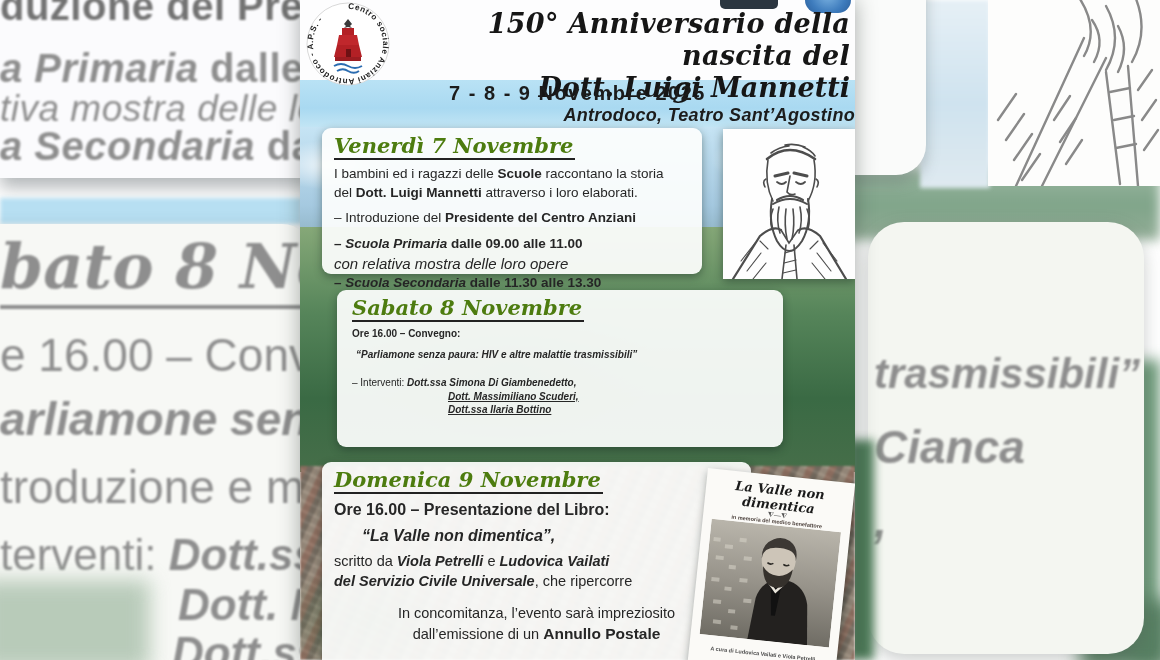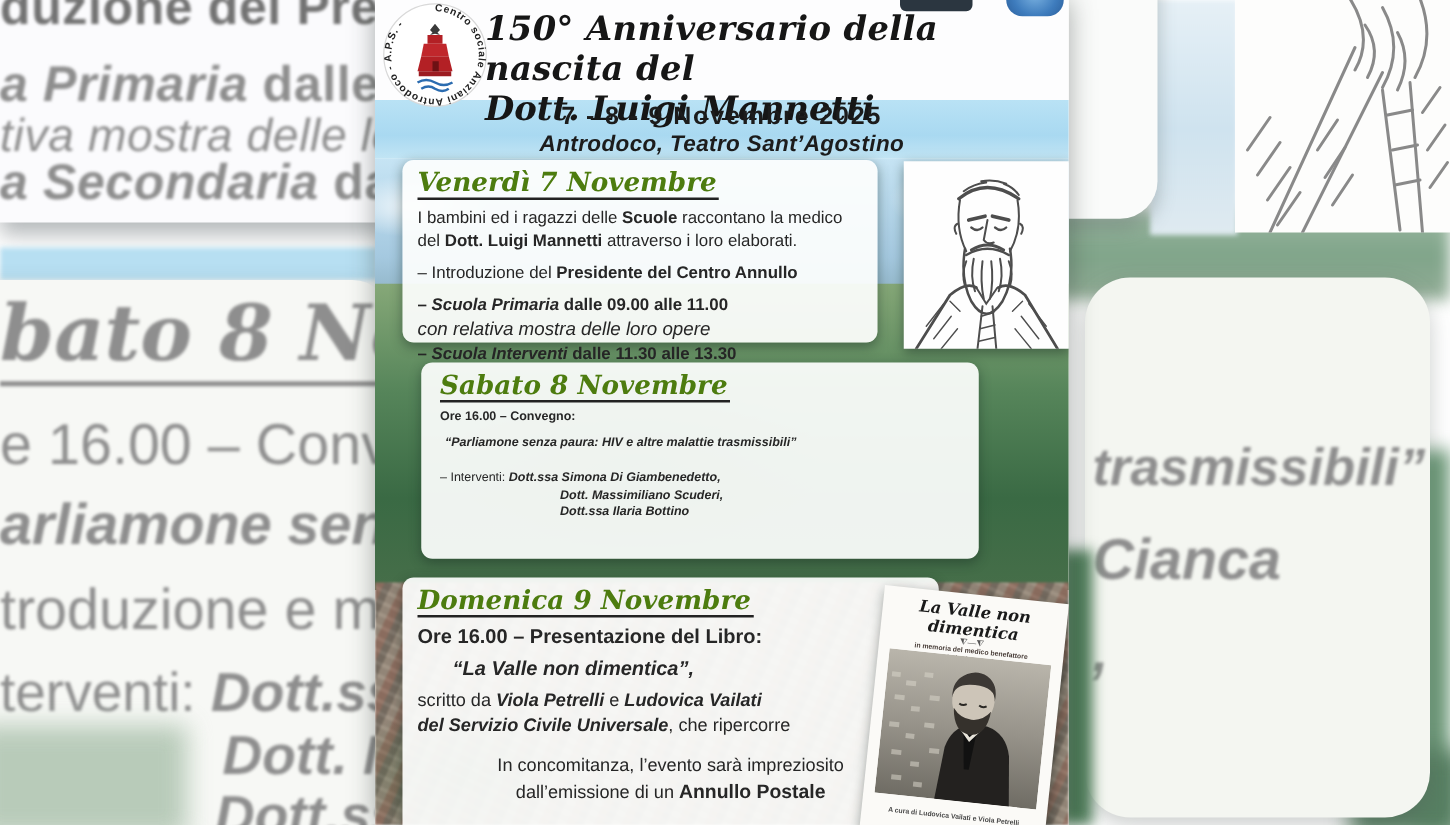--- a/index.html
+++ b/index.html
@@ -57,26 +57,26 @@
         repeating-linear-gradient(115deg, rgba(158,96,78,.40) 0 7px, rgba(99,88,78,.38) 7px 13px, rgba(186,166,146,.35) 13px 20px),
         repeating-linear-gradient(25deg, rgba(255,255,255,.08) 0 3px, rgba(0,0,0,.10) 3px 9px);
       filter:blur(1px); }
   .p-village-green { left:-20px; top:560px; width:180px; height:120px; border-radius:50%;
       background:radial-gradient(ellipse, rgba(60,100,60,.55), rgba(0,0,0,0) 70%); }
 
   .p-logo { left:4px; top:2px; width:88px; height:84px; }
   .p-frag-dark { left:420px; top:0; width:58px; height:9px; background:#2b3640; border-radius:0 0 5px 5px; }
   .p-frag-blue { left:505px; top:0; width:46px; height:13px; border-radius:0 0 23px 23px;
                  background:radial-gradient(circle at 50% -40%, #7db4e2 0%, #3e7cbd 60%, #2c5f9b 100%); }
-  .p-title { left:88px; top:8px; width:462px; text-align:left; color:#161616; line-height:1.18; }
+  .p-title { left:88px; top:8px; width:462px; text-align:right; color:#161616; line-height:1.18; }
   .p-title .t1 { font-size:27px; letter-spacing:.3px; }
   .p-title .t2 { font-size:27px; }
   .p-bandtext { left:0; top:82px; width:555px; text-align:center; color:#1c1c1c; }
   .p-date { font-size:20px; font-weight:bold; letter-spacing:1.5px; }
-  .p-venue { font-size:18px; font-weight:bold; font-style:italic; margin-top:0; letter-spacing:.3px;}
+  .p-venue { font-size:18px; font-weight:bold; font-style:italic; margin-top:0; letter-spacing:.3px;text-align:right;}
 
   .ebox { background:rgba(253,254,253,.93); border-radius:9px;
           box-shadow:0 3px 9px rgba(25,45,35,.45); padding:6px 12px 8px 12px; color:#222; }
   .ehead { font-size:21px; color:#4d7c0f; border-bottom:2px solid #222; display:inline-block;
            padding:0 2px 0 0; margin-bottom:5px; line-height:1.15;}
   .eline { font-size:13.5px; line-height:1.38; color:#262626; }
   .nw { white-space:nowrap; }
   .b { font-weight:bold; }
   .i { font-style:italic; }
   .bi { font-weight:bold; font-style:italic; }
@@ -84,21 +84,21 @@
 
   #box-venerdi { left:22px; top:128px; width:380px; height:146px; }
   #box-venerdi .small { font-size:15px; }
   #portrait { left:423px; top:129px; width:133px; height:150px; background:#fefefe;
               box-shadow:0 3px 9px rgba(25,45,35,.5); }
   #box-sabato { left:37px; top:290px; width:446px; height:157px;padding-left:15px; }
   #box-sabato .eline { font-size:10px; }
   #box-domenica { left:22px; top:462px; width:429px; height:210px; }
   #box-domenica .eline { font-size:14.5px; }
   .center { text-align:center; }
-  .indent2 { padding-left:96px; }
+  .indent2 { padding-left:96px;text-decoration:underline; }
 
   #book { left:408px; top:468px; width:148px; height:206px; background:#fbfaf7;
           transform:rotate(6deg); transform-origin:top left;
           box-shadow:2px 4px 10px rgba(20,30,25,.55); overflow:hidden; }
   .bk-title { width:100%; text-align:center; margin-top:7px; font-size:13px; color:#1a1a1a;
               font-family:"DejaVu Serif",serif; font-style:italic; font-weight:bold; }
   .bk-div { width:100%; text-align:center; font-size:7px; color:#555; line-height:.9; }
   .bk-sub { width:100%; text-align:center; font-size:5.5px; font-weight:bold; color:#4a3f3a; line-height:1.3; }
   .bk-photo { position:absolute; left:9px; top:50px; width:130px; height:116px; }
   .bk-cap { position:absolute; left:0; top:176px; width:100%; text-align:center;
@@ -212,28 +212,28 @@
       <div class="script t2">Dott. Luigi Mannetti</div>
     </div>
 
     <div class="abs p-bandtext">
       <div class="p-date">7 - 8 - 9  Novembre 2025</div>
       <div class="p-venue">Antrodoco, Teatro Sant’Agostino</div>
     </div>
 
     <div id="box-venerdi" class="abs ebox">
       <div class="ehead script">Venerdì 7 Novembre</div>
-      <div class="eline"><span class="nw"><span>I bambini ed i ragazzi delle </span><span class="b">Scuole</span><span> raccontano la medico</span></span></div>
+      <div class="eline"><span class="nw"><span>I bambini ed i ragazzi delle </span><span class="b">Scuole</span><span> raccontano la storia</span></span></div>
       <div class="eline"><span class="nw"><span>del </span><span class="b">Dott. Luigi Mannetti</span><span> attraverso i loro elaborati.</span></span></div>
       <div class="gap"></div>
-      <div class="eline nw"><span>– Introduzione del </span><span class="b">Presidente del Centro Annullo</span></div>
+      <div class="eline nw"><span>– Introduzione del </span><span class="b">Presidente del Centro Anziani</span></div>
       <div class="gap"></div>
       <div class="eline nw"><span class="b"><span>– </span></span><span class="bi">Scuola Primaria</span><span class="b"> dalle 09.00 alle 11.00</span></div>
       <div class="eline i small nw">con relativa mostra delle loro opere</div>
-      <div class="eline nw"><span class="b"><span>– </span></span><span class="bi">Scuola Interventi</span><span class="b"> dalle 11.30 alle 13.30</span></div>
+      <div class="eline nw"><span class="b"><span>– </span></span><span class="bi">Scuola Secondaria</span><span class="b"> dalle 11.30 alle 13.30</span></div>
     </div>
 
     <div id="portrait" class="abs">
       <svg width="133" height="150" viewBox="0 0 133 150">
         <g fill="none" stroke="#4d4d4d" stroke-width="1.6" stroke-linecap="round">
           <path d="M44,30 Q66,12 92,30" stroke-width="2.6"></path>
           <path d="M48,24 q8,-6 18,-7 M62,16 q10,-2 20,2 M80,18 q8,3 12,9"></path>
           <path d="M45,31 Q41,54 50,72"></path>
           <path d="M91,31 Q95,54 85,72"></path>
           <path d="M43,50 q-4,2 -1,8 M93,50 q4,2 1,8"></path>

